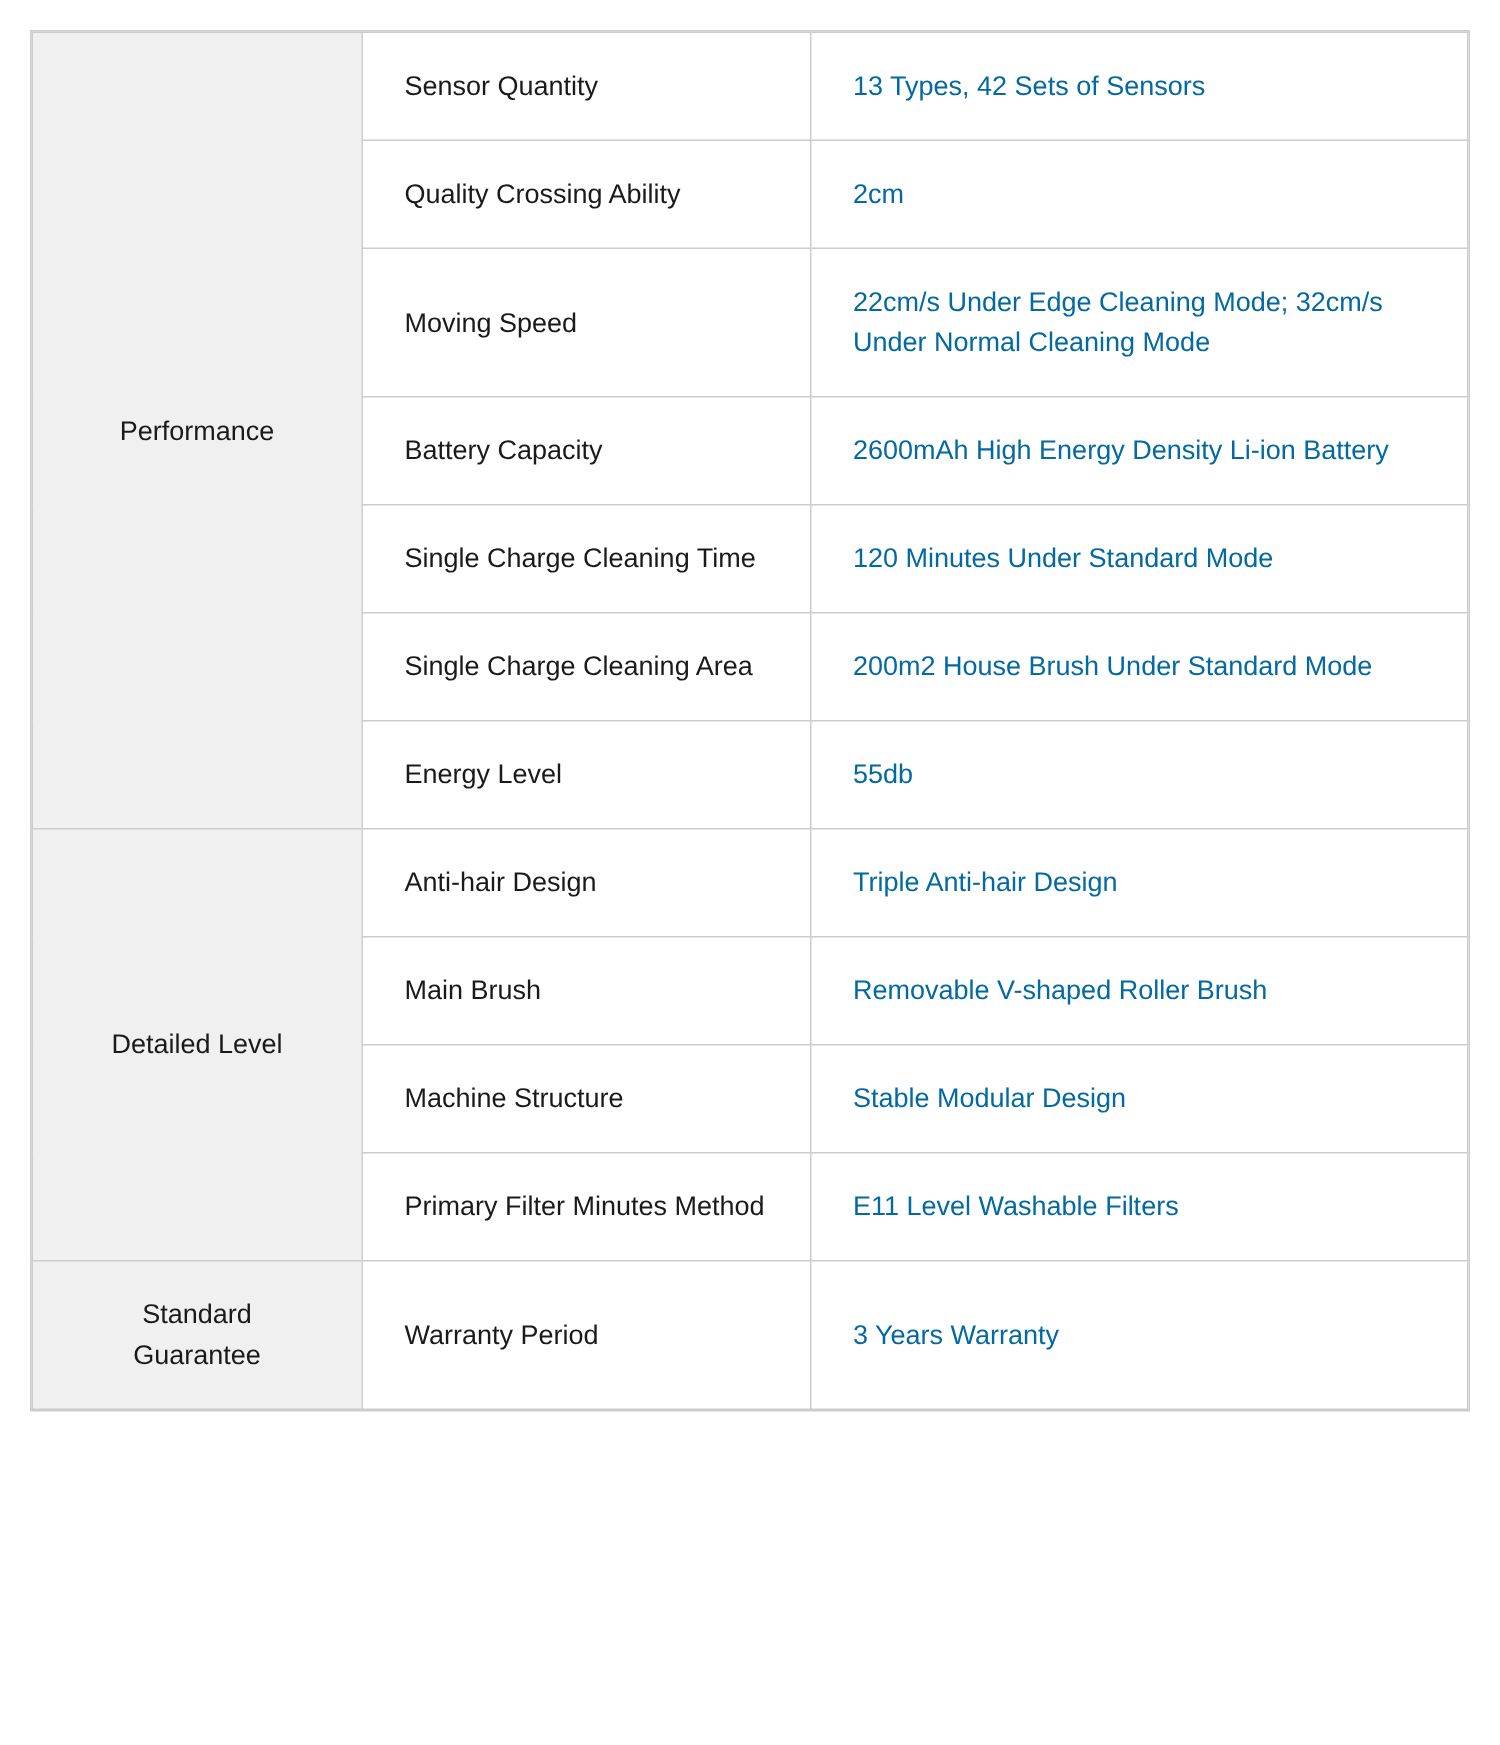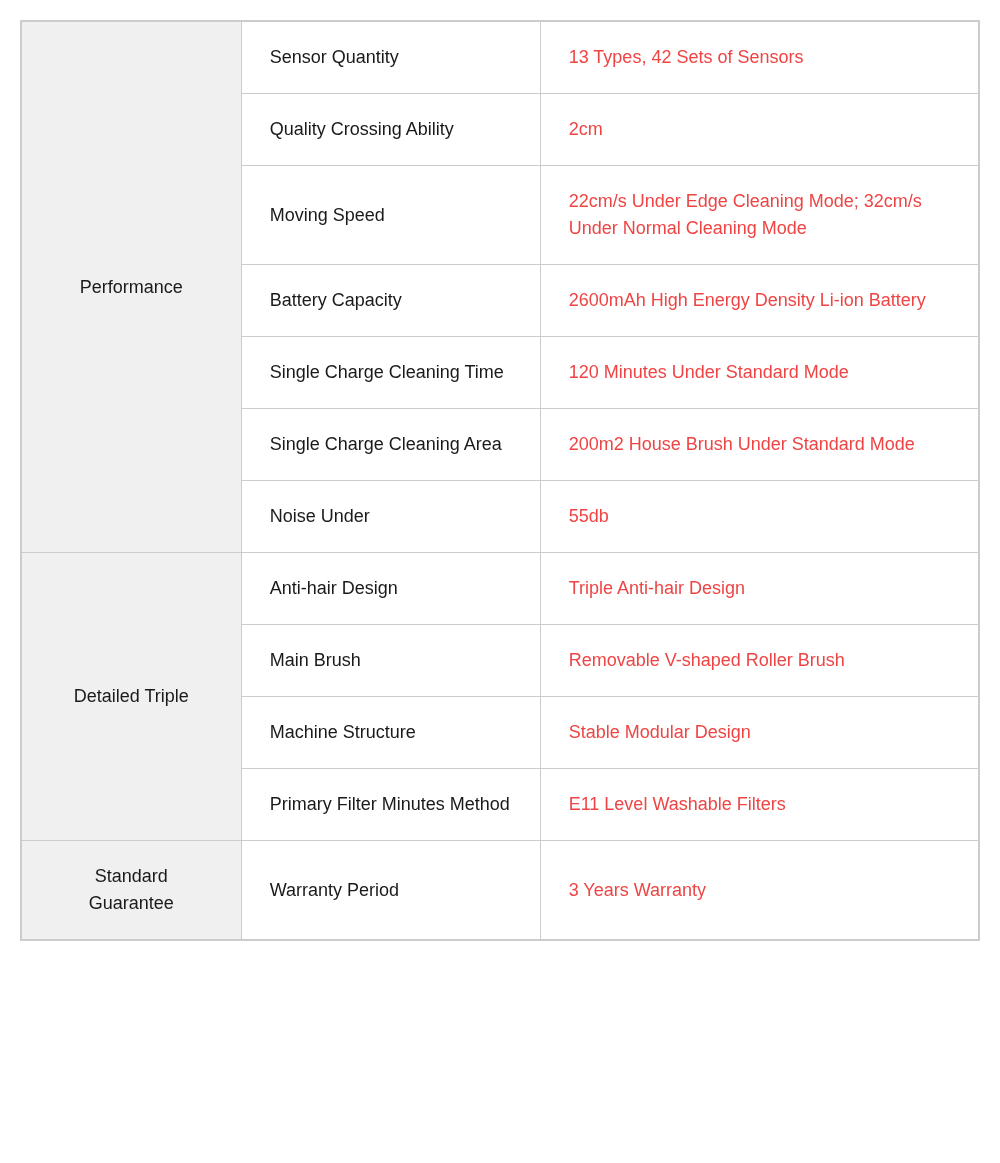--- a/index.html
+++ b/index.html
@@ -50,21 +50,21 @@
       width: 300px;
       background-color: #ffffff;
       font-weight: 400;
       color: #1a1a1a;
     }
 
     .col-value {
       width: 440px;
       background-color: #ffffff;
       font-weight: 400;
-      color: #ef4444;
+      color: #0369a1;
     }
   </style>
 </head>
 <body>
 
 <div class="table-wrapper">
   <table>
     <tbody id="table-body">
     <tr>
           <td class="col-category" rowspan="7">Performance</td>
@@ -85,25 +85,25 @@
         </tr>
         <tr>
           <td class="col-attribute">Single Charge Cleaning Time</td>
           <td class="col-value">120 Minutes Under Standard Mode</td>
         </tr>
         <tr>
           <td class="col-attribute">Single Charge Cleaning Area</td>
           <td class="col-value">200m2 House Brush Under Standard Mode</td>
         </tr>
         <tr>
-          <td class="col-attribute">Noise Under</td>
+          <td class="col-attribute">Energy Level</td>
           <td class="col-value">55db</td>
         </tr>
         <tr>
-          <td class="col-category" rowspan="4">Detailed Triple</td>
+          <td class="col-category" rowspan="4">Detailed Level</td>
           <td class="col-attribute">Anti-hair Design</td>
           <td class="col-value">Triple Anti-hair Design</td>
         </tr>
         <tr>
           <td class="col-attribute">Main Brush</td>
           <td class="col-value">Removable V-shaped Roller Brush</td>
         </tr>
         <tr>
           <td class="col-attribute">Machine Structure</td>
           <td class="col-value">Stable Modular Design</td>

